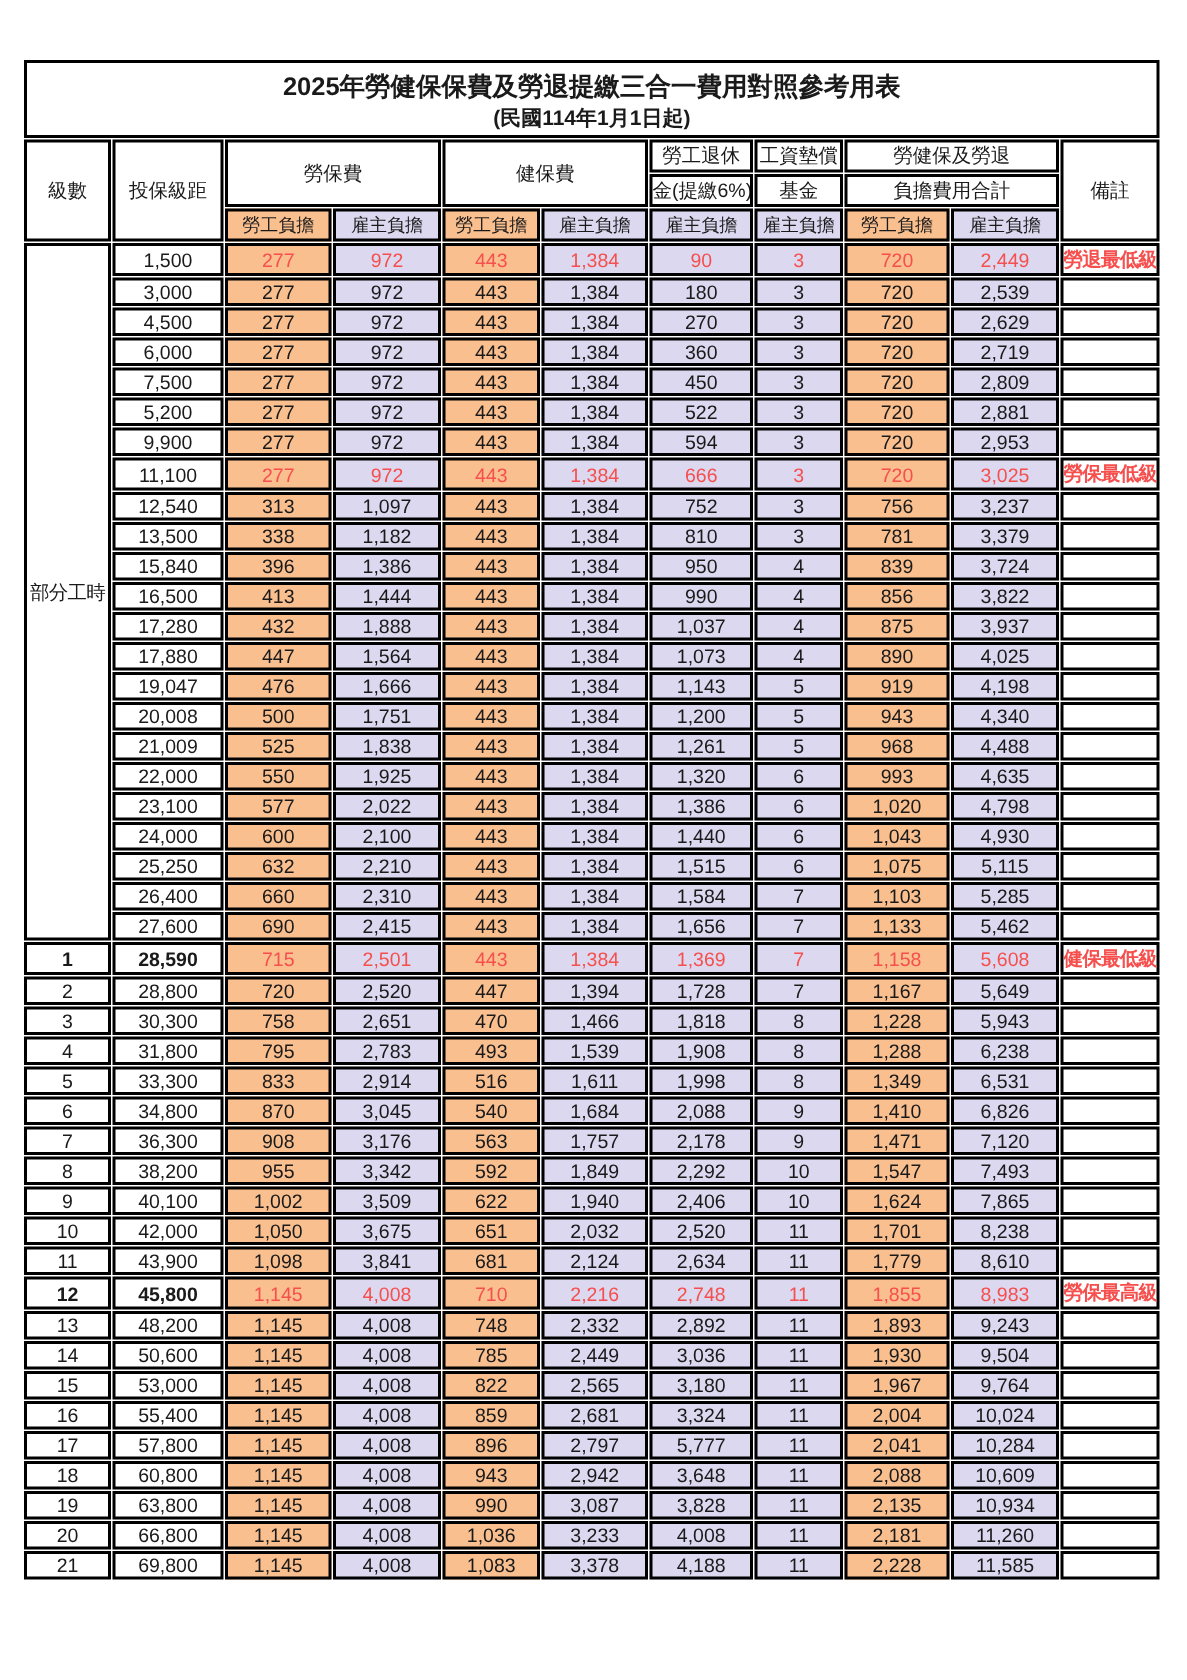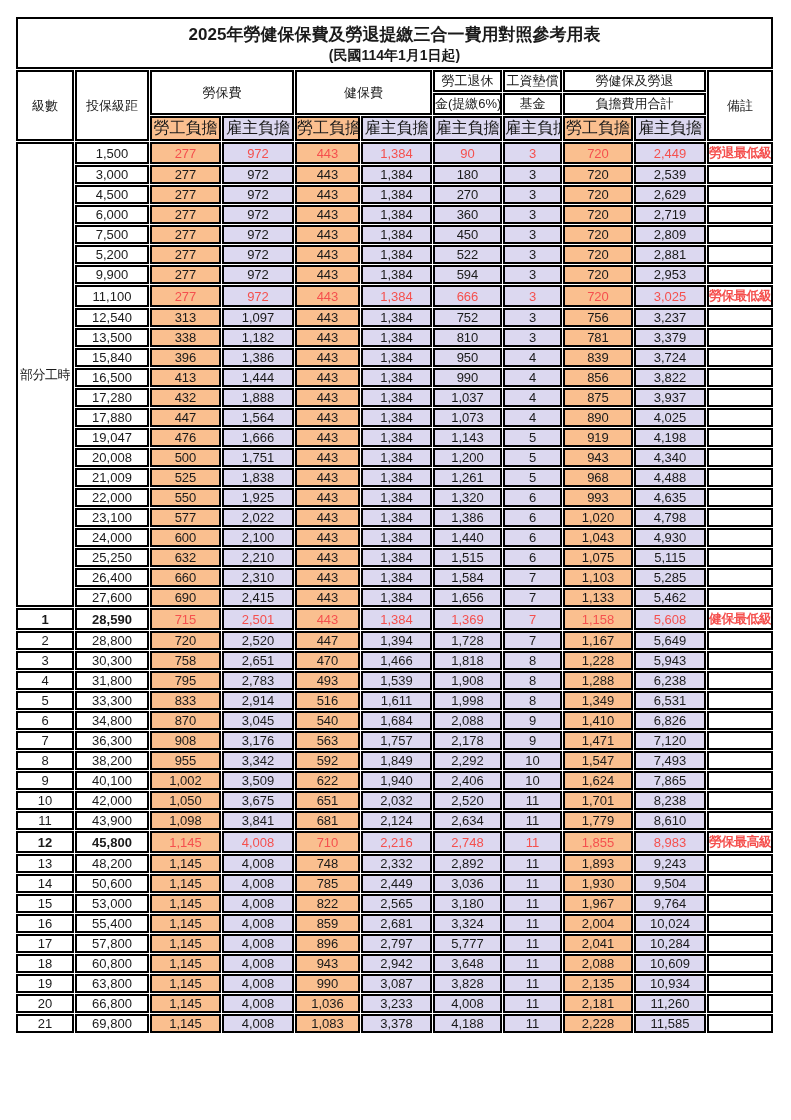--- a/index.html
+++ b/index.html
@@ -1,27 +1,27 @@
 <!DOCTYPE html>
 <html><head>
 <meta charset="utf-8">
 <style>
   html,body{margin:0;padding:0;background:#ffffff;}
   body{width:791px;height:1120px;position:relative;font-family:"Liberation Sans","DejaVu Sans",sans-serif;}
-  .sheet{position:absolute;left:15px;top:16px;}
+  .sheet{position:absolute;left:15px;top:39px;}
   table{border-collapse:separate;border-spacing:1px;table-layout:fixed;width:759px;}
   td{border:2px solid #000;padding:0;text-align:center;vertical-align:middle;overflow:hidden;white-space:nowrap;color:#1a1a1a;}
   
   .title-cell{height:48px;}
   .title-main{font-size:17px;font-weight:bold;line-height:1.45;}
   .title-sub{font-size:14px;font-weight:bold;line-height:1.1;}
   
   tr.hr1 td{height:15px;font-size:13px;}
   tr.hr2 td{height:15px;font-size:13px;}
-  tr.hr3 td{height:18px;font-size:16px;}
+  tr.hr3 td{height:18px;font-size:12px;}
   .hcell{font-size:13px;}
   
   tbody.bd tr{height:17px;}
   tbody.bd td{font-size:13px;}
   .org{background:#FABF8F;}
   .lav{background:#DCD8F0;}
   .col-level{font-size:13px;}
   .part-time{font-size:12px;letter-spacing:-0.5px;margin-left:16px;}
   .col-remark{font-size:10px;font-weight:bold;color:#F5504E;letter-spacing:-0.5px;}
   tr.hl td.v{color:#F5504E;}

